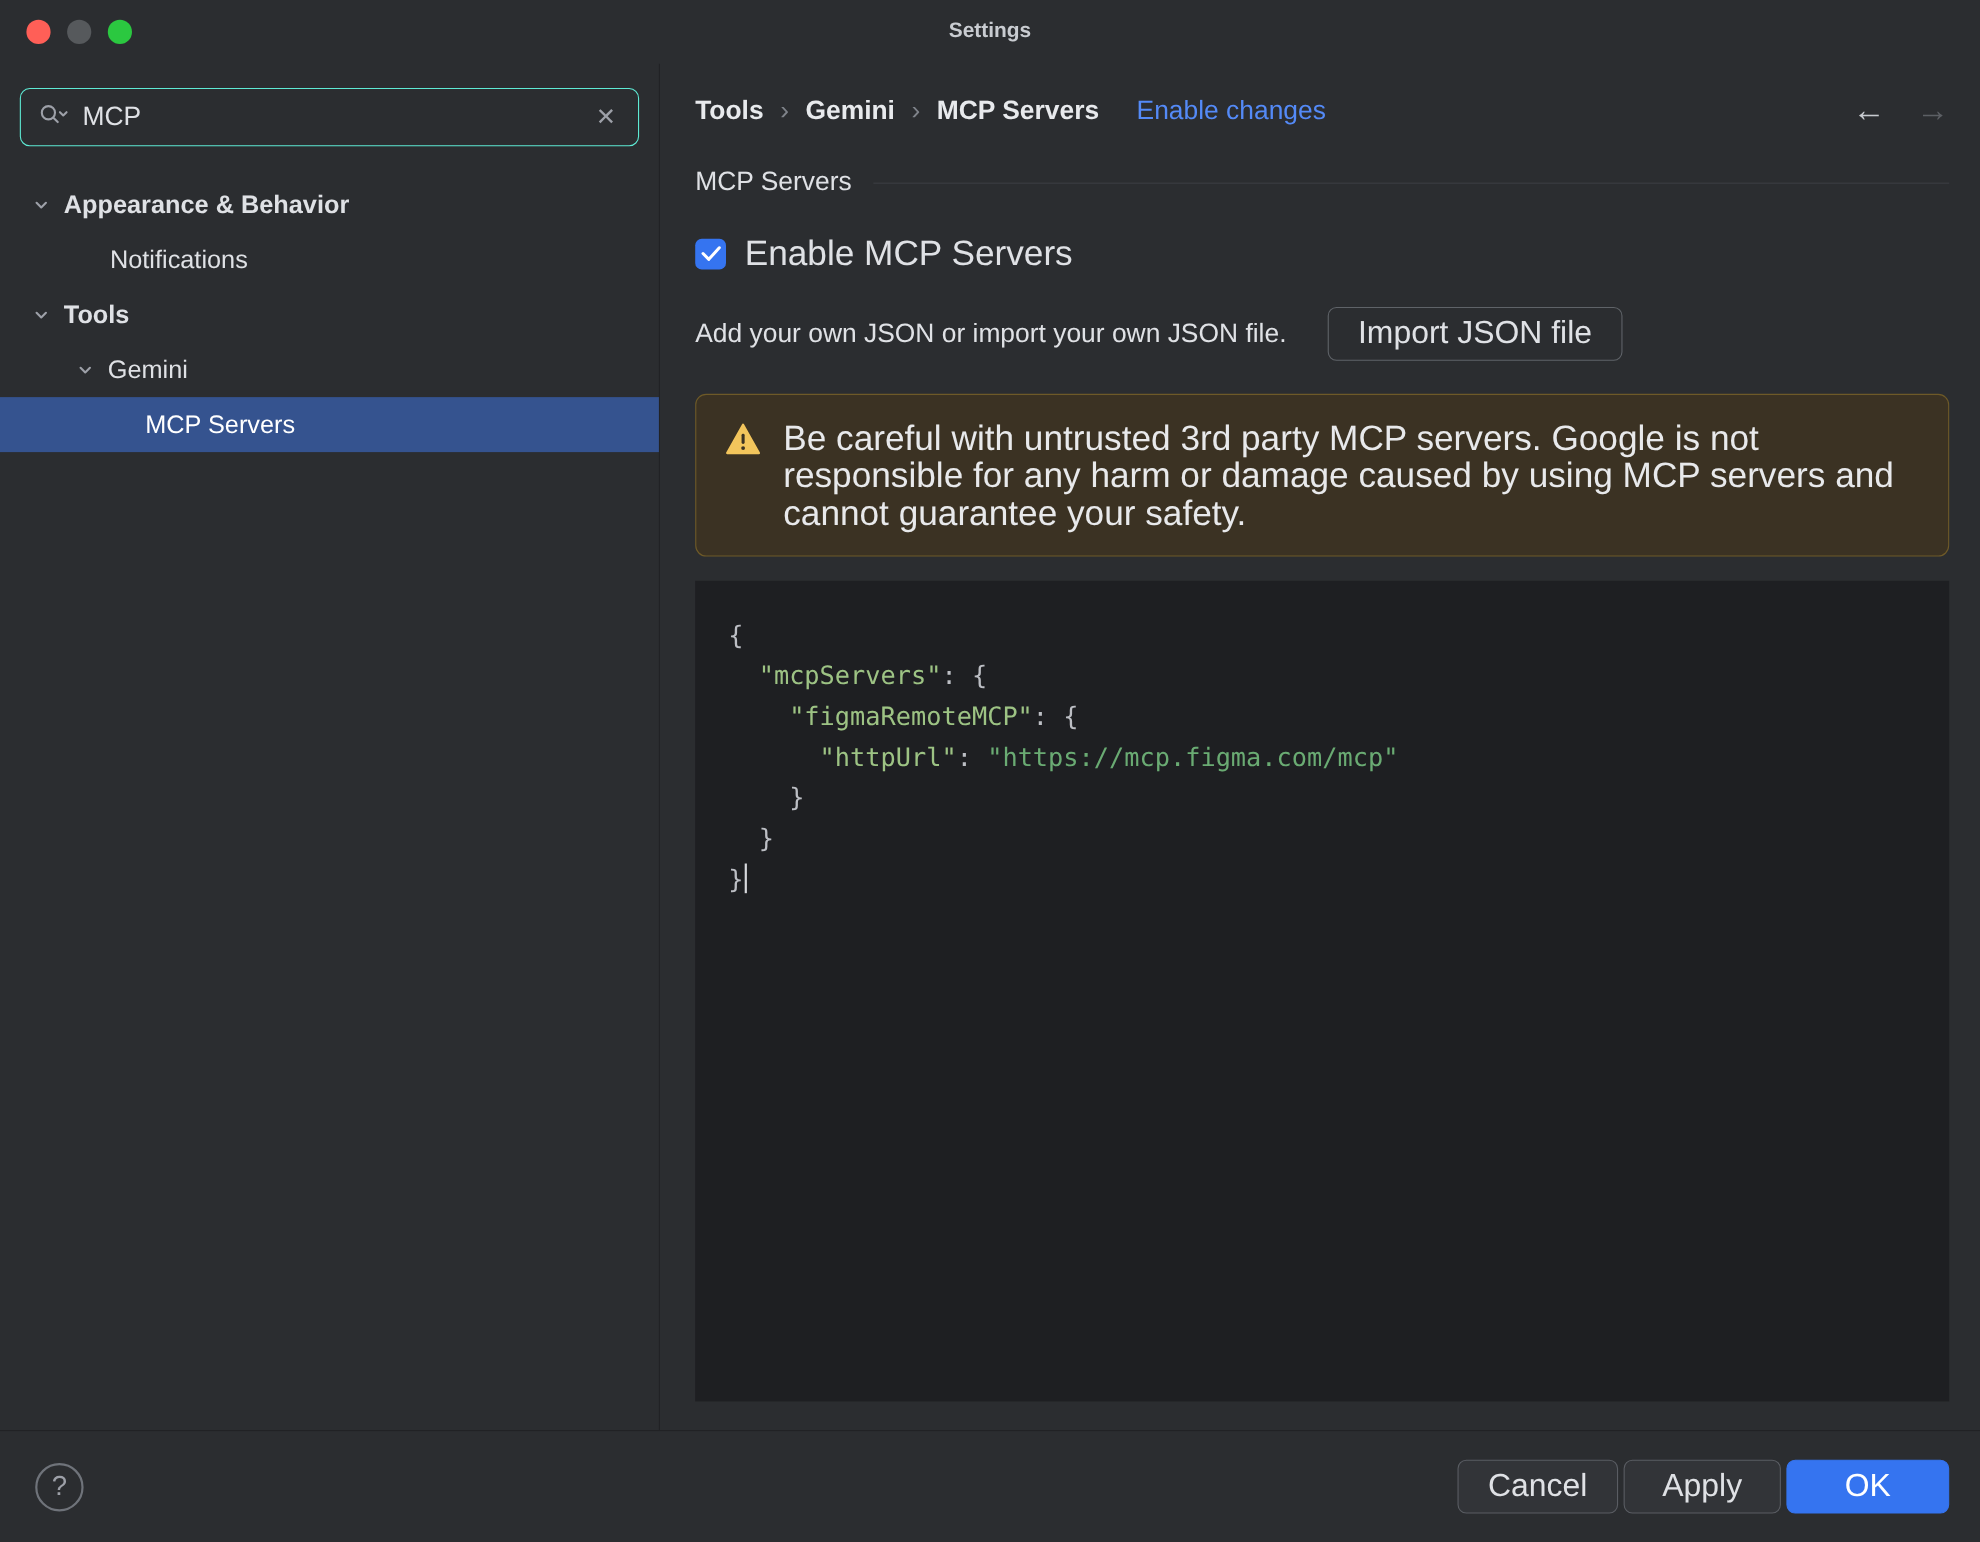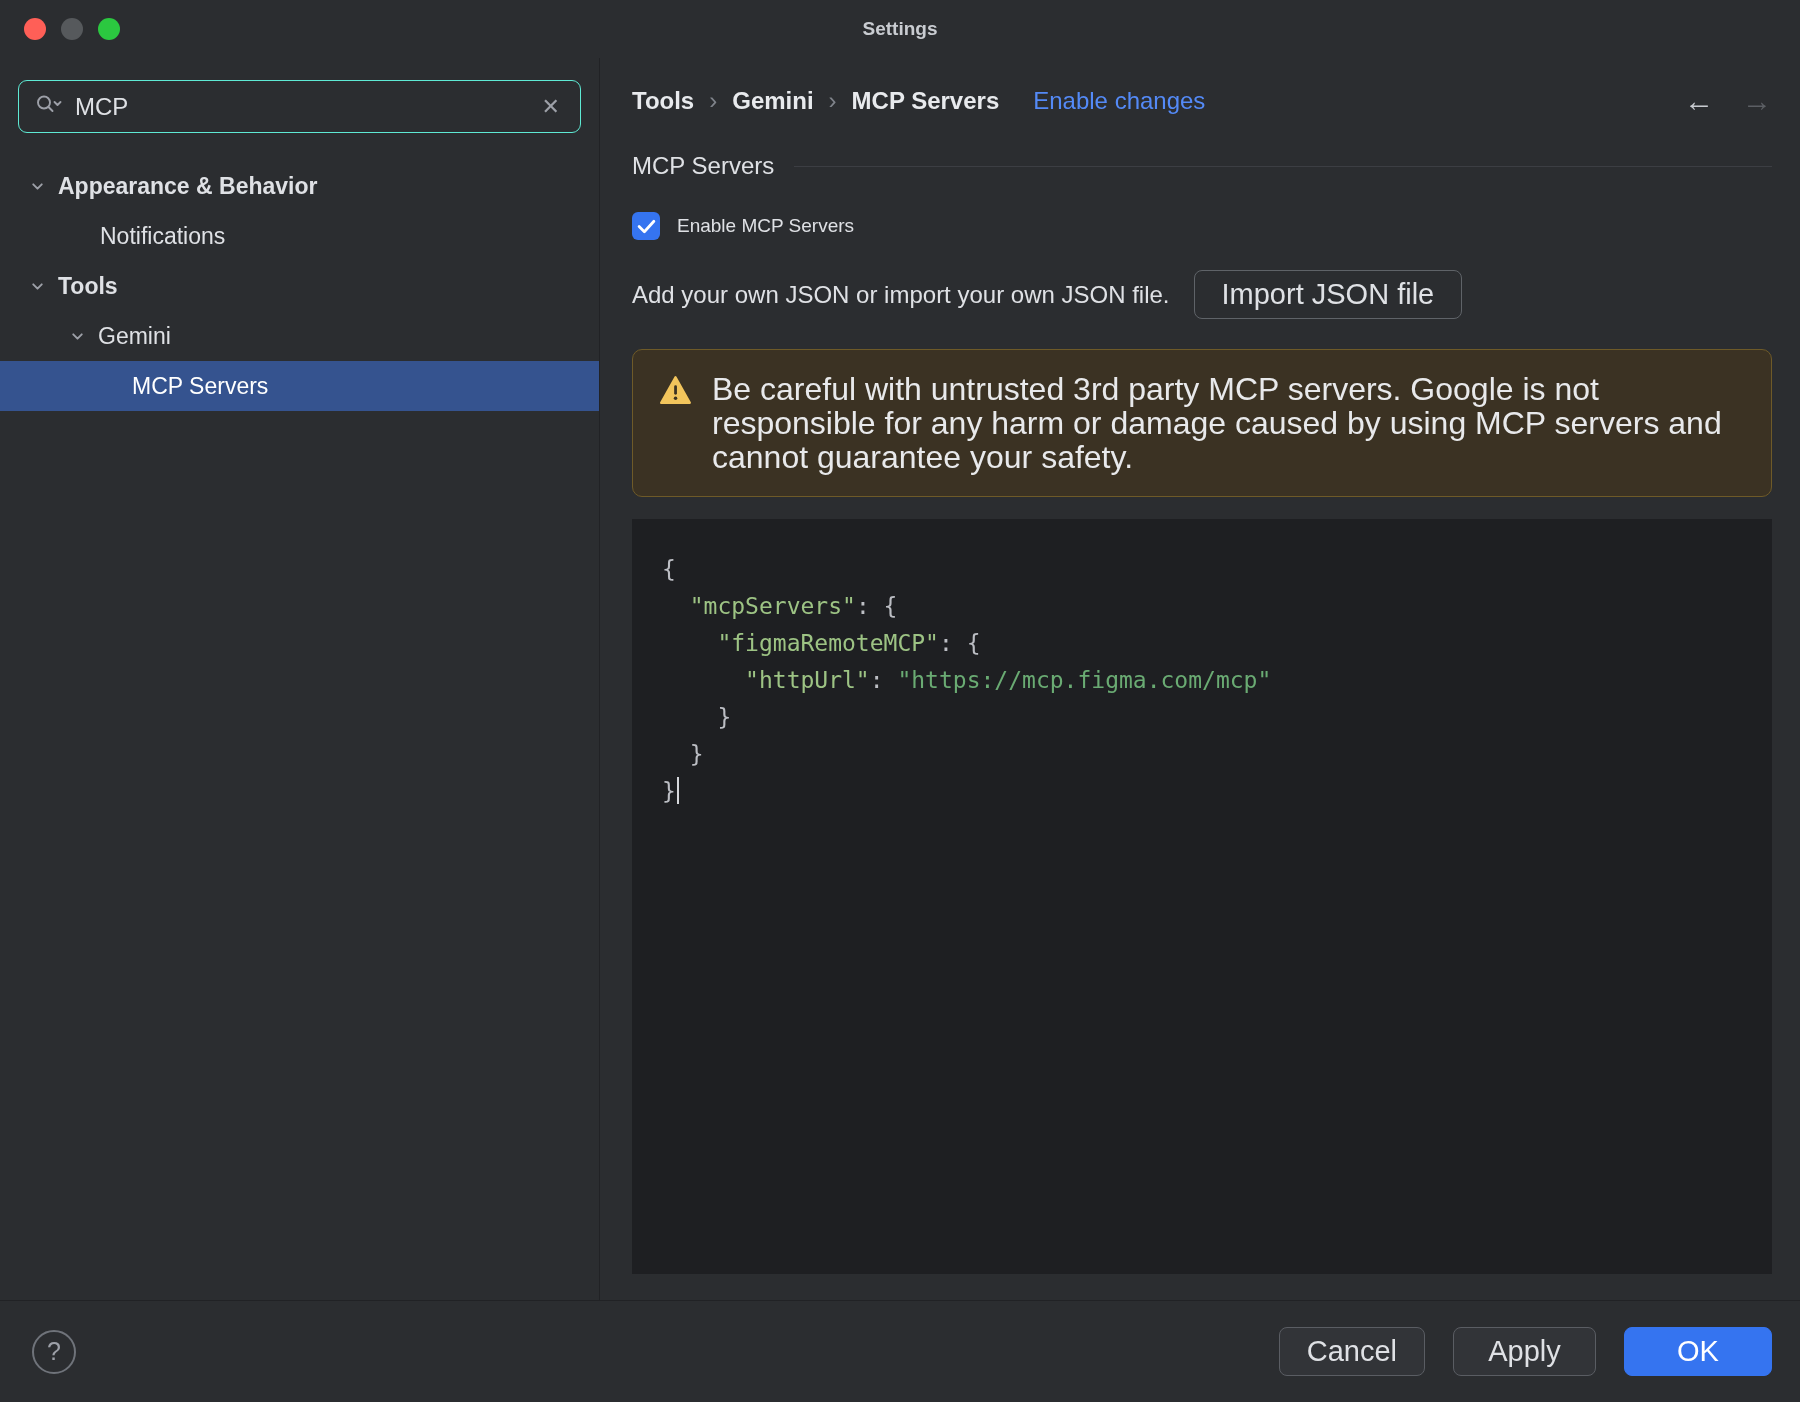--- a/index.html
+++ b/index.html
@@ -55,23 +55,23 @@
   .arrow-back { color:#c8cbd0; cursor:pointer; }
   .arrow-fwd { color:#5c5f64; }
 
   .section-row { margin-top:34px; display:flex; align-items:center; }
   .section-title { font-size:24px; color:#dfe1e5; }
   .section-rule { flex:1; margin-left:20px; border-top:1px solid #3c3e43; height:0; }
 
   .enable-row { margin-top:32px; display:flex; align-items:center; gap:17px; }
   .checkbox { width:28px; height:28px; border-radius:6px; background:#3574f0; display:flex;
     align-items:center; justify-content:center; cursor:pointer; }
-  .enable-label { font-size:19px; }
-
-  .import-row { margin-top:30px; display:flex; align-items:center; gap:24px; }
+  .enable-label { font-size:32px; }
+
+  .import-row { margin-top:30px; display:flex; align-items:center; gap:37px; }
   .import-text { font-size:24px; }
   .btn { height:49px; border-radius:8px; border:1px solid #5f6368; background:transparent;
     color:#dfe1e5; font-size:29px; font-family:"Liberation Sans", sans-serif; padding:0 27px; cursor:pointer; }
 
   .warning-banner { margin-top:30px; background:#3b3223; border:1px solid #6e5a28; border-radius:10px;
     padding:22px 26px; display:flex; align-items:flex-start; gap:20px; }
   .warning-banner .wicon { flex:0 0 auto; margin-top:3px; }
   .warning-text { font-size:32px; line-height:34px; color:#e8e9eb; }
 
   .editor { margin-top:22px; margin-bottom:26px; flex:1 1 auto; background:#1e1f22;
@@ -81,21 +81,21 @@
   .tok-k { color:#9dc384; }
   .tok-s { color:#6aab73; }
   .caret { display:inline-block; width:2px; height:27px; background:#d6d8dc; vertical-align:-5px; margin-left:1px; }
 
   
   .footer { flex:0 0 102px; border-top:1px solid #212225; display:flex; align-items:center;
     padding:0 28px 0 32px; }
   .help-circle { width:44px; height:44px; border:2px solid #6f737a; border-radius:50%;
     display:flex; align-items:center; justify-content:center; color:#9da0a8; font-size:25px;
     cursor:pointer; margin-right:auto; }
-  .footer-buttons { display:flex; gap:28px; }
+  .footer-buttons { display:flex; gap:5px; }
   .btn.footer-btn { min-width:143px; background:#323438; border:1px solid #5a5d63; }
   .btn.primary { background:#3574f0; border:1px solid #3574f0; color:#ffffff; min-width:148px; }
 </style>
 </head>
 <body>
 
 <div class="window">
 
   <div class="titlebar">
     <div class="traffic">

